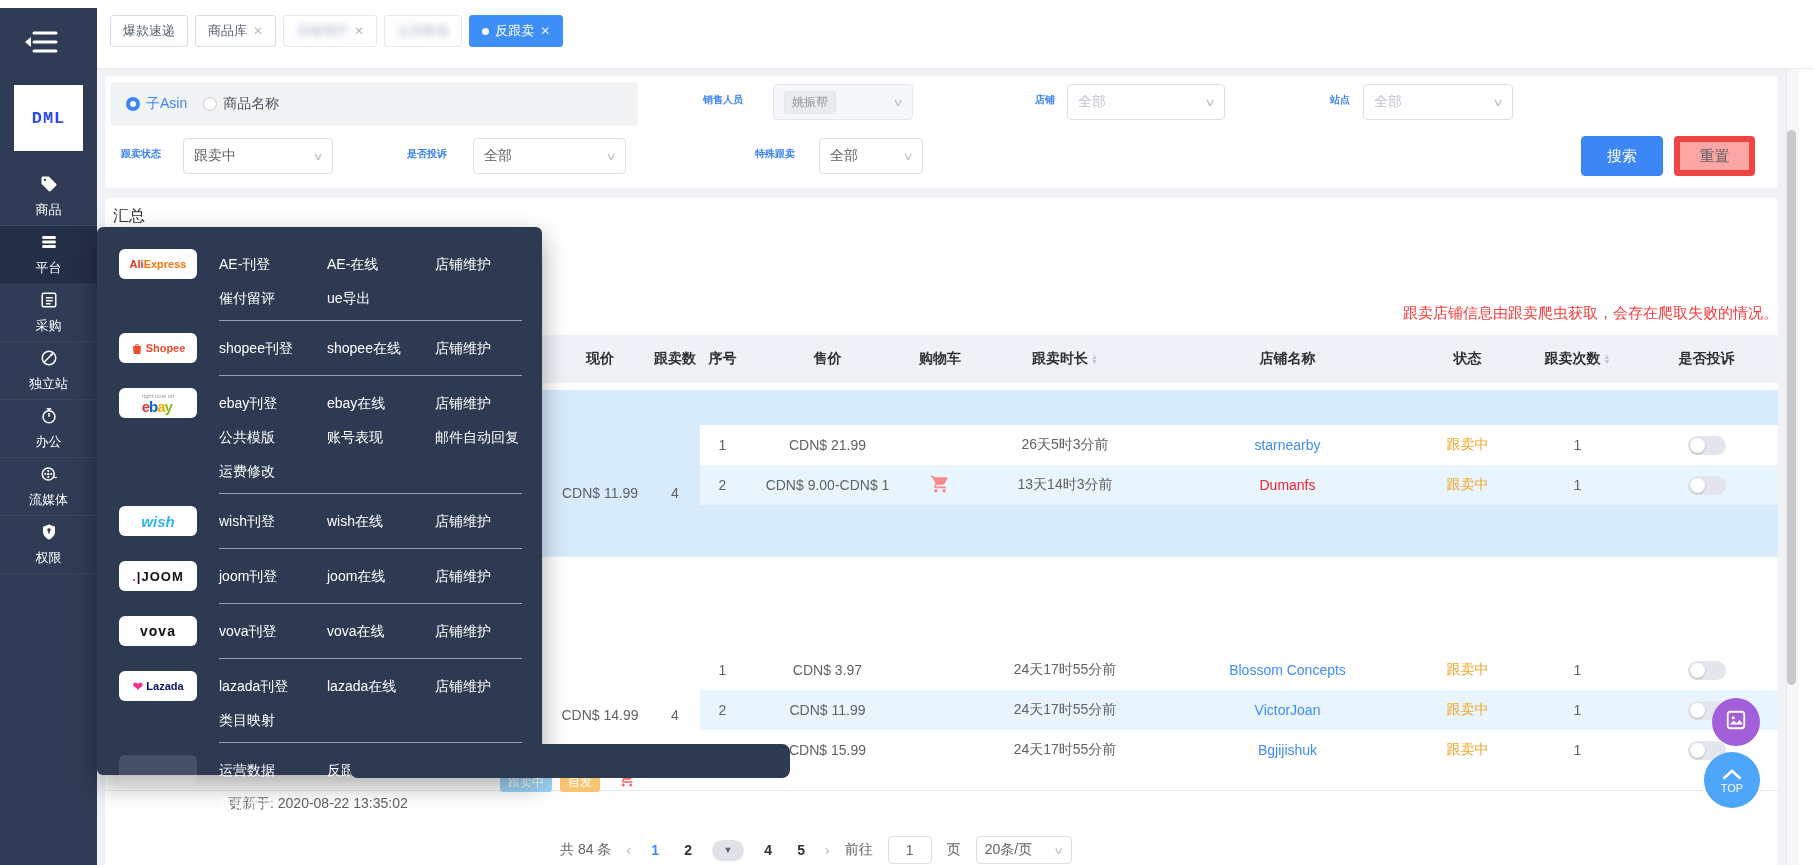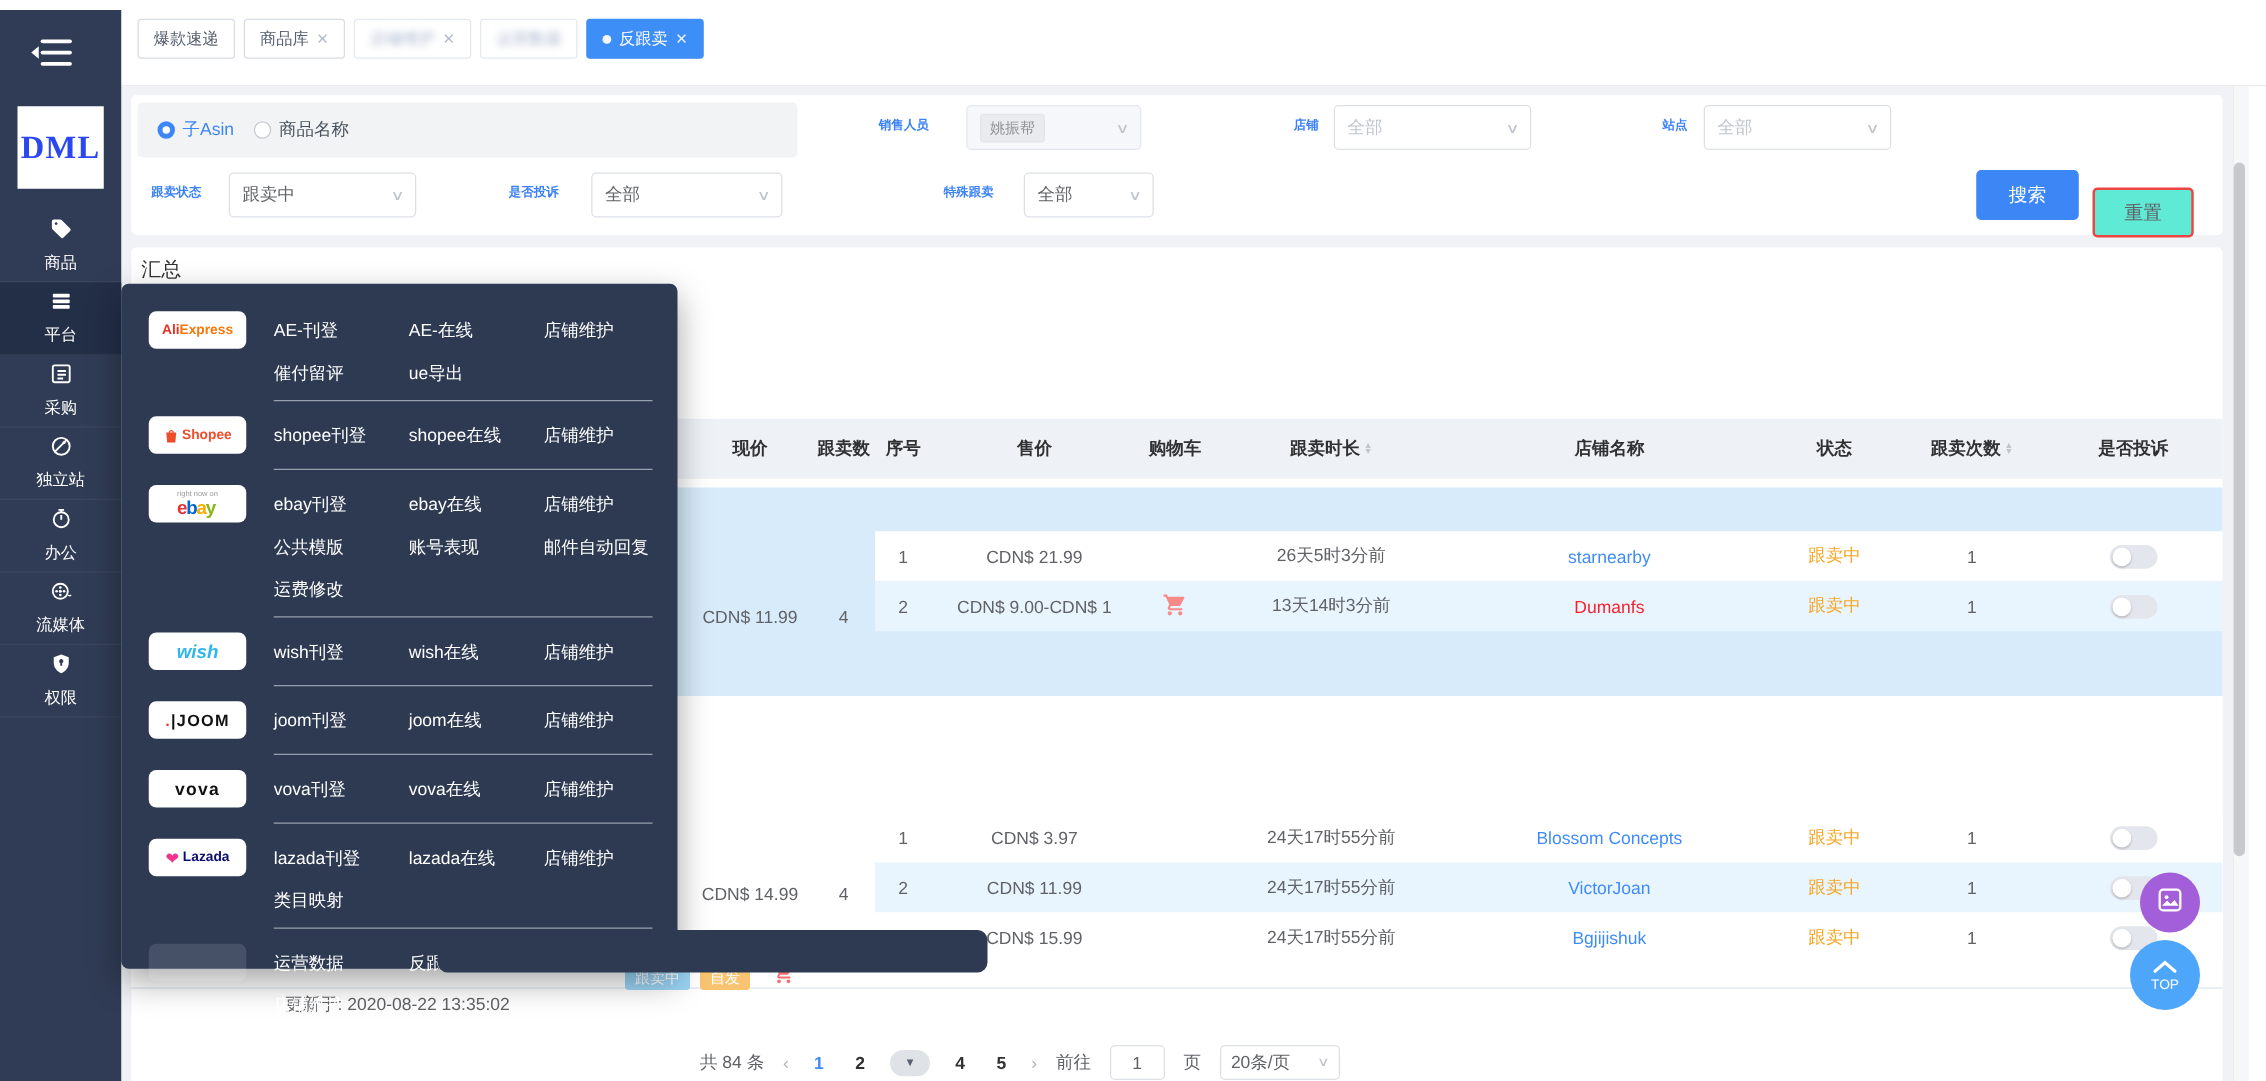--- a/index.html
+++ b/index.html
@@ -2,21 +2,21 @@
 <html><head>
 <meta charset="utf-8">
 <style>
   html,body{margin:0;padding:0;background:#fff;font-family:"Liberation Sans","DejaVu Sans",sans-serif;}
   #page{position:relative;width:1813px;height:865px;overflow:hidden;background:#fff;}
   .abs{position:absolute;}
   
   .sidebar{left:0;top:8px;width:97px;height:857px;background:#303c55;z-index:10;}
   .collapse{left:24px;top:18px;width:40px;height:34px;cursor:pointer;}
   .logo-box{left:14px;top:77px;width:69px;height:66px;background:#fff;display:flex;align-items:center;justify-content:center;}
-  .logo-text{font-family:Liberation Serif, serif;font-weight:800;font-size:26px;color:#2a47f0;letter-spacing:1px;}
+  .logo-text{font-family:Liberation Mono, monospace;font-weight:800;font-size:17px;color:#2a47f0;letter-spacing:1px;}
   .side-items{left:0;top:160px;width:97px;}
   .side-item{width:97px;height:57px;display:flex;flex-direction:column;align-items:center;justify-content:center;color:#fff;cursor:pointer;border-bottom:1px solid rgba(255,255,255,.06);}
   .side-item .si-label{font-size:13px;margin-top:4px;}
   .side-item.active{background:#232e47;}
   
   .topbar{left:97px;top:8px;width:1716px;height:60px;background:#fff;border-bottom:1px solid #ececec;z-index:5;}
   .tabs{position:absolute;left:13px;top:7px;display:flex;gap:7px;}
   .tab{height:30px;display:flex;align-items:center;gap:6px;padding:0 12px;border:1px solid #d8dce5;border-radius:3px;background:#fff;font-size:13px;color:#57606f;cursor:pointer;white-space:nowrap;}
   .tab .x{color:#b4bccc;font-size:12px;}
   .tab.ghost{color:#a8b6cc;border-color:#e4e9f0;}
@@ -48,21 +48,21 @@
   .kw-input::placeholder{color:#c0c4cc;}
   .f-label{position:absolute;font-size:10px;font-weight:700;color:#3b82f6;}
   .sel-box{position:absolute;height:36px;border:1px solid #dcdfe6;border-radius:4px;background:#fff;display:flex;align-items:center;justify-content:space-between;padding:0 10px;box-sizing:border-box;font-size:14px;cursor:pointer;gap:17px;}
   .sel-box .chev{color:#c0c4cc;font-size:11px;transform:scaleX(1.4);}
   .sel-box.disabled{background:#f5f7fa;border-color:#e4e7ed;cursor:not-allowed;}
   .chip{background:#e9ebee;border:1px solid #e3e5e8;border-radius:3px;color:#909399;font-size:12px;padding:2px 7px;}
   .val-dark{color:#606266;}
   .val-grey{color:#c0c4cc;}
   .btn{position:absolute;height:40px;border-radius:4px;font-size:15px;display:flex;align-items:center;justify-content:center;cursor:pointer;box-sizing:border-box;}
   .btn-primary{background:#3d86f5;color:#fff;border:1px solid #3d86f5;}
-  .btn-plain{background:#5eead4;color:#606266;border:2px solid #ef4444;margin-top:14px;}
+  .btn-plain{background:#fca5a5;color:#606266;border:6px solid #ef4444;}
   
   .table-card{left:105px;top:198px;width:1673px;height:667px;background:#fff;border-radius:4px 4px 0 0;z-index:4;}
   .summary-title{position:absolute;left:8px;top:8px;font-size:16px;color:#303133;}
   .notice{left:0;top:304px;width:1778px;text-align:right;font-size:15px;color:#f83b3b;z-index:6;}
   .thead{left:105px;top:335px;width:1673px;height:48px;background:#eef1f6;display:flex;align-items:center;z-index:5;}
   .hc{font-size:14px;font-weight:700;color:#303133;text-align:center;display:flex;align-items:center;justify-content:center;gap:3px;}
   .c-prod{width:445px;}.c-now{width:100px;}.c-cnt{width:50px;}.c-no{width:45px;}.c-price{width:165px;}
   .c-cart{width:60px;}.c-dur{width:190px;}.c-store{width:255px;}.c-status{width:105px;}.c-times{width:115px;}.c-comp{width:143px;}
   .sort{display:flex;flex-direction:column;line-height:5px;font-size:7px;color:#c0c4cc;cursor:pointer;}
   .group{left:105px;width:1673px;z-index:4;}
@@ -287,20 +287,21 @@
       </div>
     <div class="btn btn-plain" style="left:1569px;top:60px;width:81px;">
         <span>重置</span>
       </div>
   </div>
 
   <div class="abs table-card">
     <span class="summary-title">汇总</span>
   </div>
 
+  <div class="abs notice">跟卖店铺信息由跟卖爬虫获取，会存在爬取失败的情况。</div>
 
   <div class="abs thead">
     <div class="hc c-prod"></div>
     <div class="hc c-now">
         <span>现价</span>
       </div>
     <div class="hc c-cnt">
         <span>跟卖数</span>
       </div>
     <div class="hc c-no">

